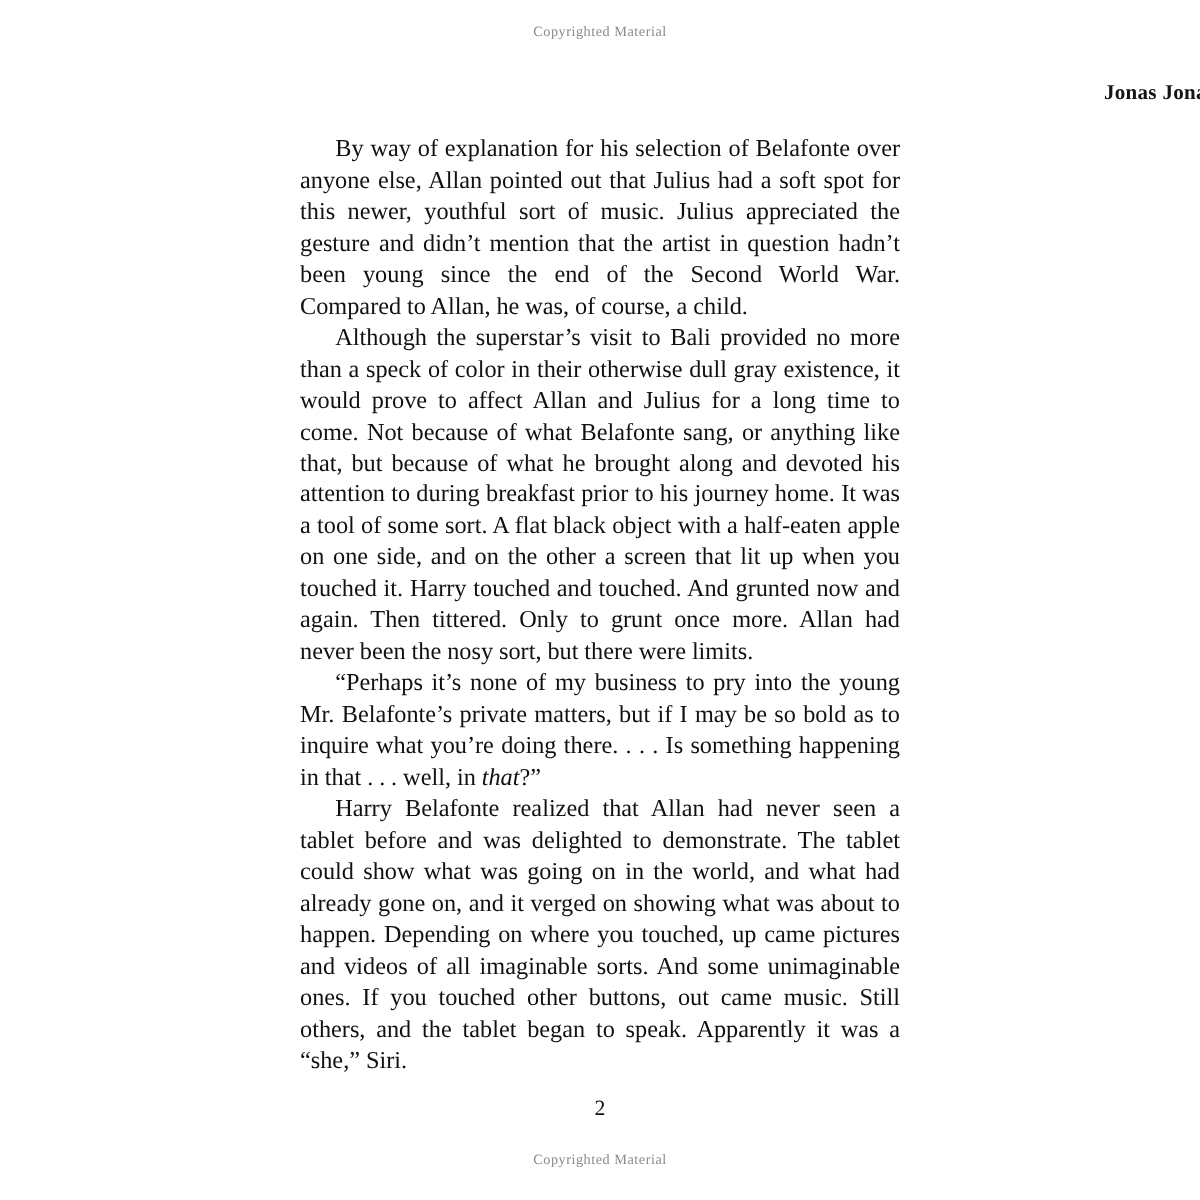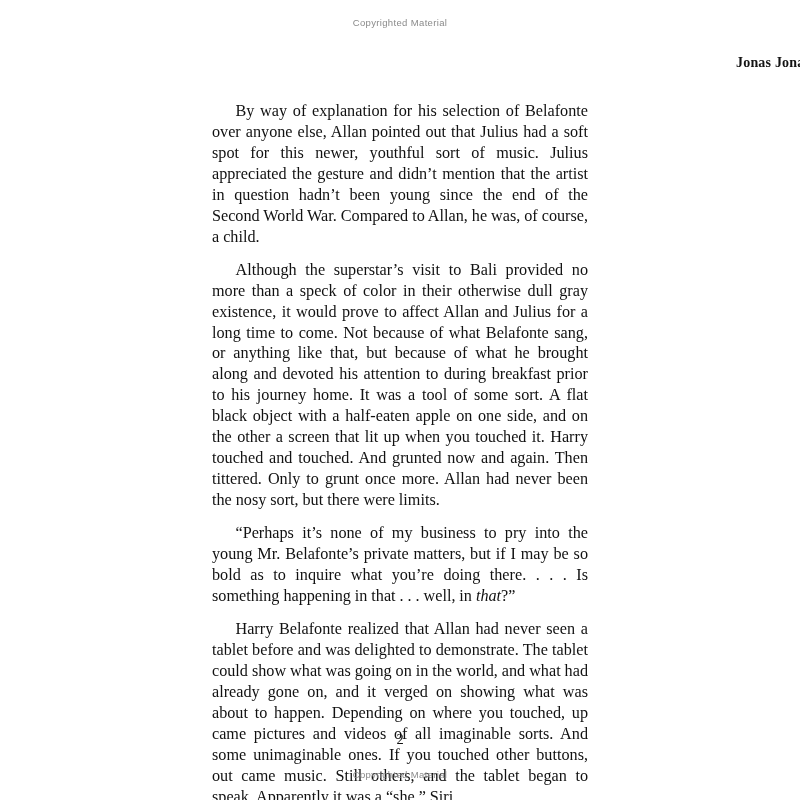--- a/index.html
+++ b/index.html
@@ -22,21 +22,21 @@
     background: #ffffff;
     box-sizing: border-box;
   }
 
   
   .watermark {
     position: absolute;
     left: 0;
     width: 800px;
     text-align: center;
-    font-family: Liberation Sans, sans-serif;
+    font-family: Liberation Serif, serif;
     font-size: 9.5px;
     letter-spacing: 0.35px;
     color: #8a8a8a;
     white-space: nowrap;
   }
   .watermark-top { top: 17px; }
   .watermark-bottom { top: 769px; }
 
   
   .running-head {
@@ -55,21 +55,21 @@
 
   
   .textblock {
     position: absolute;
     left: 200px;
     top: 89px;
     width: 400px;
   }
 
   .textblock p {
-    margin: 12px;
+    margin: 0;
     font-family: "Liberation Serif", serif;
     font-size: 16.2px;
     line-height: 20.95px;
     text-align: justify;
     text-justify: inter-word;
     text-indent: 1.45em;
     color: #111111;
     hyphens: none;
     -webkit-hyphens: none;
     word-spacing: -0.1px;

